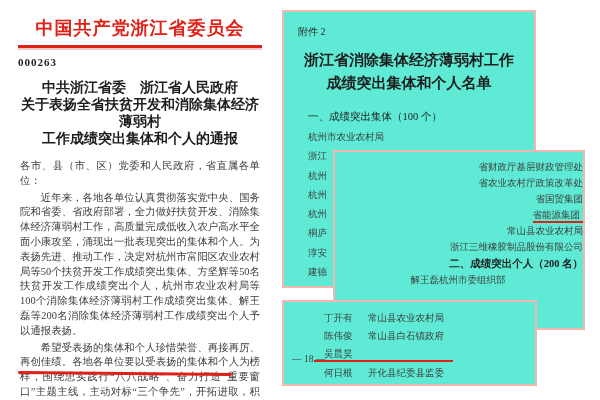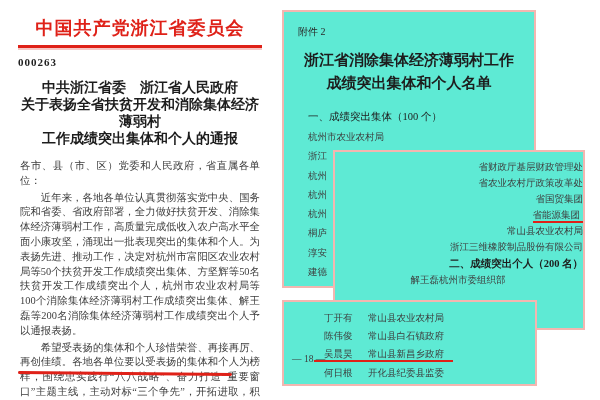--- a/index.html
+++ b/index.html
@@ -110,21 +110,20 @@
     <div class="c-row">
       <span class="p-name">丁开有</span>
       <span>常山县农业农村局</span>
     </div>
     <div class="c-row">
       <span class="p-name">陈伟俊</span>
       <span>常山县白石镇政府</span>
     </div>
     <div class="c-row">
       <span class="p-name">吴晨昊</span>
-      <span>常山县新昌乡政府</span>
       <div class="c-underline"></div>
     </div>
     <div class="c-row">
       <span class="p-name">何日根</span>
       <span>开化县纪委县监委</span>
     </div>
   </div>
   <div class="page-num">— 18 —</div>
 </div>
 

